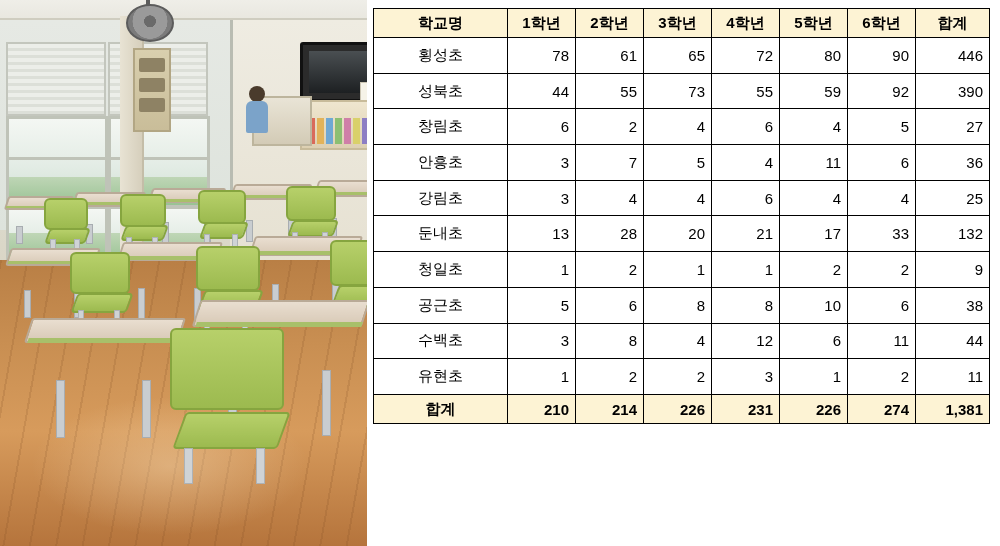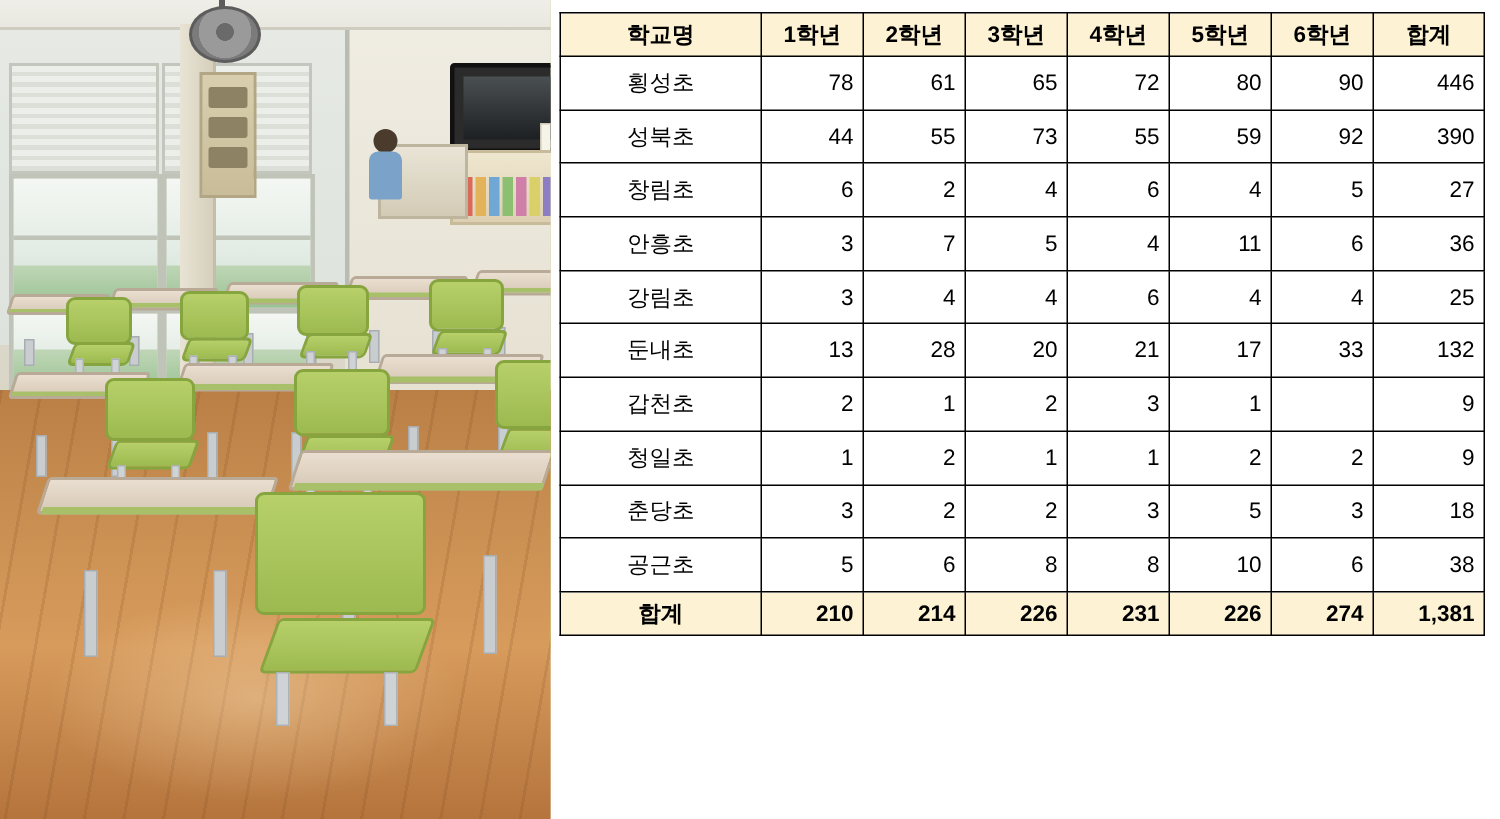--- a/index.html
+++ b/index.html
@@ -498,58 +498,58 @@
           <td class="school">둔내초</td>
           <td class="num">13</td>
           <td class="num">28</td>
           <td class="num">20</td>
           <td class="num">21</td>
           <td class="num">17</td>
           <td class="num">33</td>
           <td class="num">132</td>
         </tr>
         <tr>
-          <td class="school">갑천초</td>
-          <td class="num">2</td>
-          <td class="num">1</td>
-          <td class="num">2</td>
-          <td class="num">3</td>
-          <td class="num">1</td>
-          <td class="num"></td>
-          <td class="num">9</td>
-        </tr>
-        <tr>
           <td class="school">청일초</td>
           <td class="num">1</td>
           <td class="num">2</td>
           <td class="num">1</td>
           <td class="num">1</td>
           <td class="num">2</td>
           <td class="num">2</td>
           <td class="num">9</td>
-        </tr>
-        <tr>
-          <td class="school">춘당초</td>
-          <td class="num">3</td>
-          <td class="num">2</td>
-          <td class="num">2</td>
-          <td class="num">3</td>
-          <td class="num">5</td>
-          <td class="num">3</td>
-          <td class="num">18</td>
         </tr>
         <tr>
           <td class="school">공근초</td>
           <td class="num">5</td>
           <td class="num">6</td>
           <td class="num">8</td>
           <td class="num">8</td>
           <td class="num">10</td>
           <td class="num">6</td>
           <td class="num">38</td>
+        </tr>
+        <tr>
+          <td class="school">수백초</td>
+          <td class="num">3</td>
+          <td class="num">8</td>
+          <td class="num">4</td>
+          <td class="num">12</td>
+          <td class="num">6</td>
+          <td class="num">11</td>
+          <td class="num">44</td>
+        </tr>
+        <tr>
+          <td class="school">유현초</td>
+          <td class="num">1</td>
+          <td class="num">2</td>
+          <td class="num">2</td>
+          <td class="num">3</td>
+          <td class="num">1</td>
+          <td class="num">2</td>
+          <td class="num">11</td>
         </tr>
       </tbody>
       <tfoot>
         <tr>
           <td class="school">합계</td>
           <td class="num">210</td>
           <td class="num">214</td>
           <td class="num">226</td>
           <td class="num">231</td>
           <td class="num">226</td>

